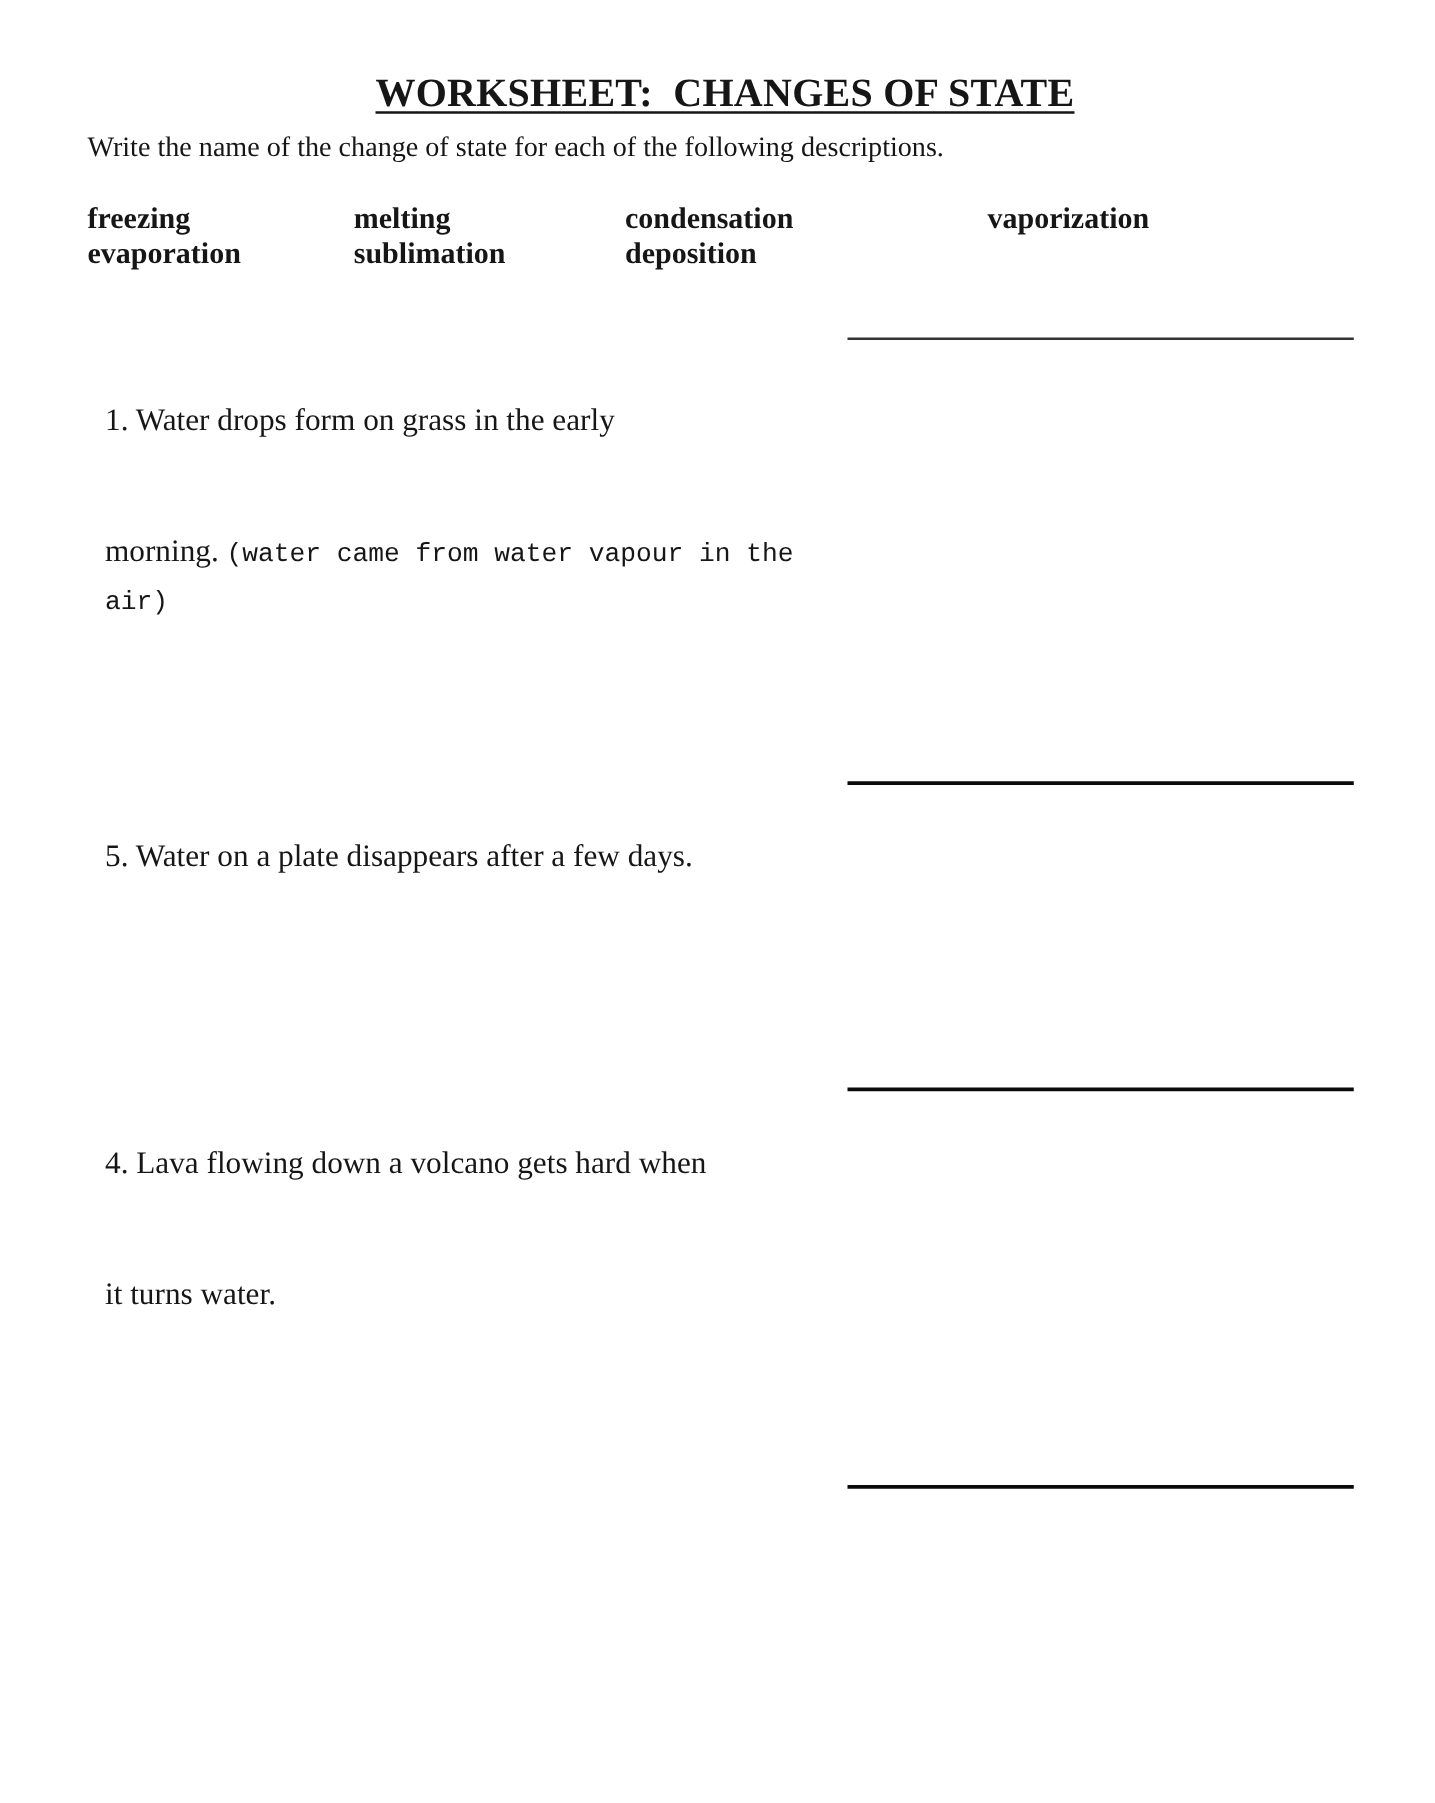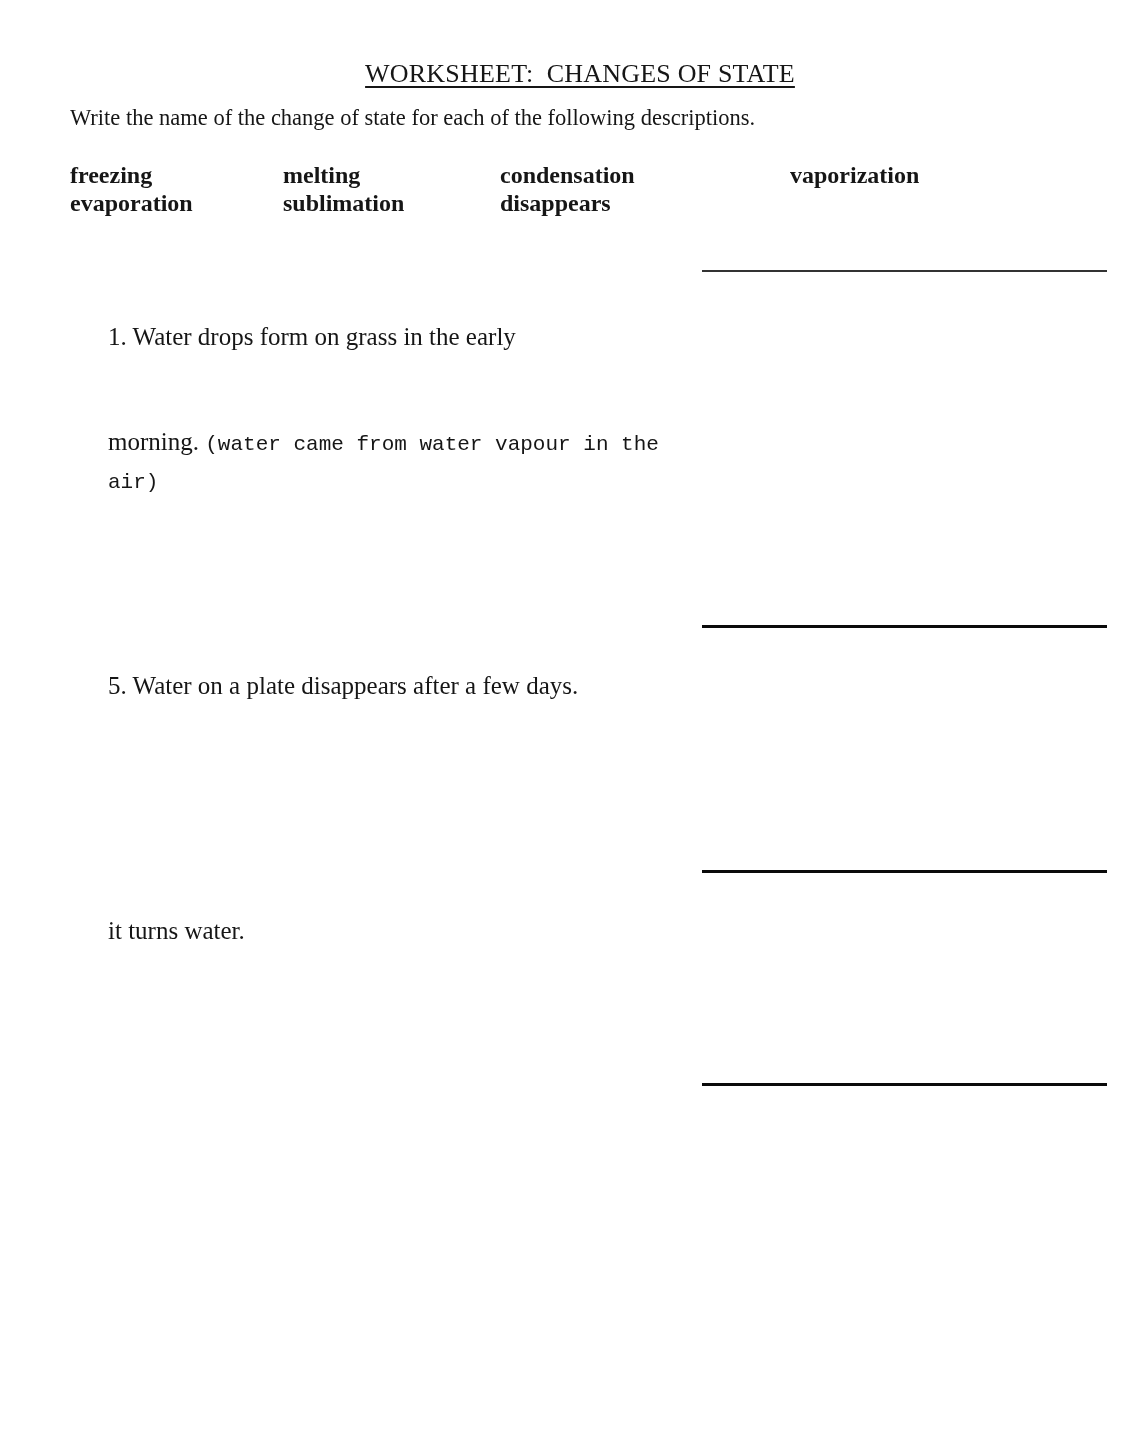--- a/index.html
+++ b/index.html
@@ -15,22 +15,22 @@
     color: #161616;
   }
   .page {
     box-sizing: border-box;
     width: 1148px;
     height: 1442px;
     padding: 58px 58px 0 70px;
   }
   .title {
     text-align: center;
-    font-weight: normal;
-    font-size: 26px;
+    font-weight: bold;
+    font-size: 32px;
     line-height: 32px;
     text-decoration: underline;
     text-decoration-thickness: 2px;
     text-underline-offset: 4px;
     white-space: pre;
     letter-spacing: 0.2px;
   }
   .instructions {
     margin-top: 14px;
     font-size: 22.5px;
@@ -52,21 +52,20 @@
   .q-row {
     display: flex;
     align-items: flex-start;
     margin-bottom: 35px;
   }
   .q-text {
     flex: 0 0 582px;
     font-size: 25px;
     line-height: 35px;
     white-space: pre-wrap;
-    margin-left: 24px;
   }
   .q-note {
     font-size: 21px;
     font-family: Liberation Mono, monospace;
   }
   .blank {
     flex: 0 0 405px;
     margin-left: 12px;
     height: 27px;
     border-bottom: 3px solid #0a0a0a;
@@ -86,21 +85,21 @@
 
   <div class="instructions">Write the name of the change of state for each of the following descriptions.</div>
 
   <div class="word-bank">
     <span>freezing</span>
     <span>melting</span>
     <span>condensation</span>
     <span>vaporization</span>
     <span>evaporation</span>
     <span>sublimation</span>
-    <span>disappears</span>
+    <span>deposition</span>
   </div>
 
   <div class="questions">
 
     <div class="q-row mb-28">
       <div class="q-text">
         <div>1. Water drops form on grass in the early</div>
         <div><span>morning. </span><span class="q-note">(water came from water vapour in the air)</span></div>
       </div>
       <div class="blank thin"></div>
@@ -110,20 +109,21 @@
     <div class="q-row">
       <div class="q-text">
         <div>5. Water on a plate disappears after a few days.</div>
         
       </div>
       <div class="blank"></div>
     </div>
 
     <div class="q-row">
       <div class="q-text">
+        <div>4. Lava flowing down a volcano gets hard when</div>
         <div><span>it turns water.</span><span class="q-note"></span></div>
       </div>
       <div class="blank"></div>
     </div>
 
     <div class="q-row">
       <div class="q-text">
         
         
       </div>

